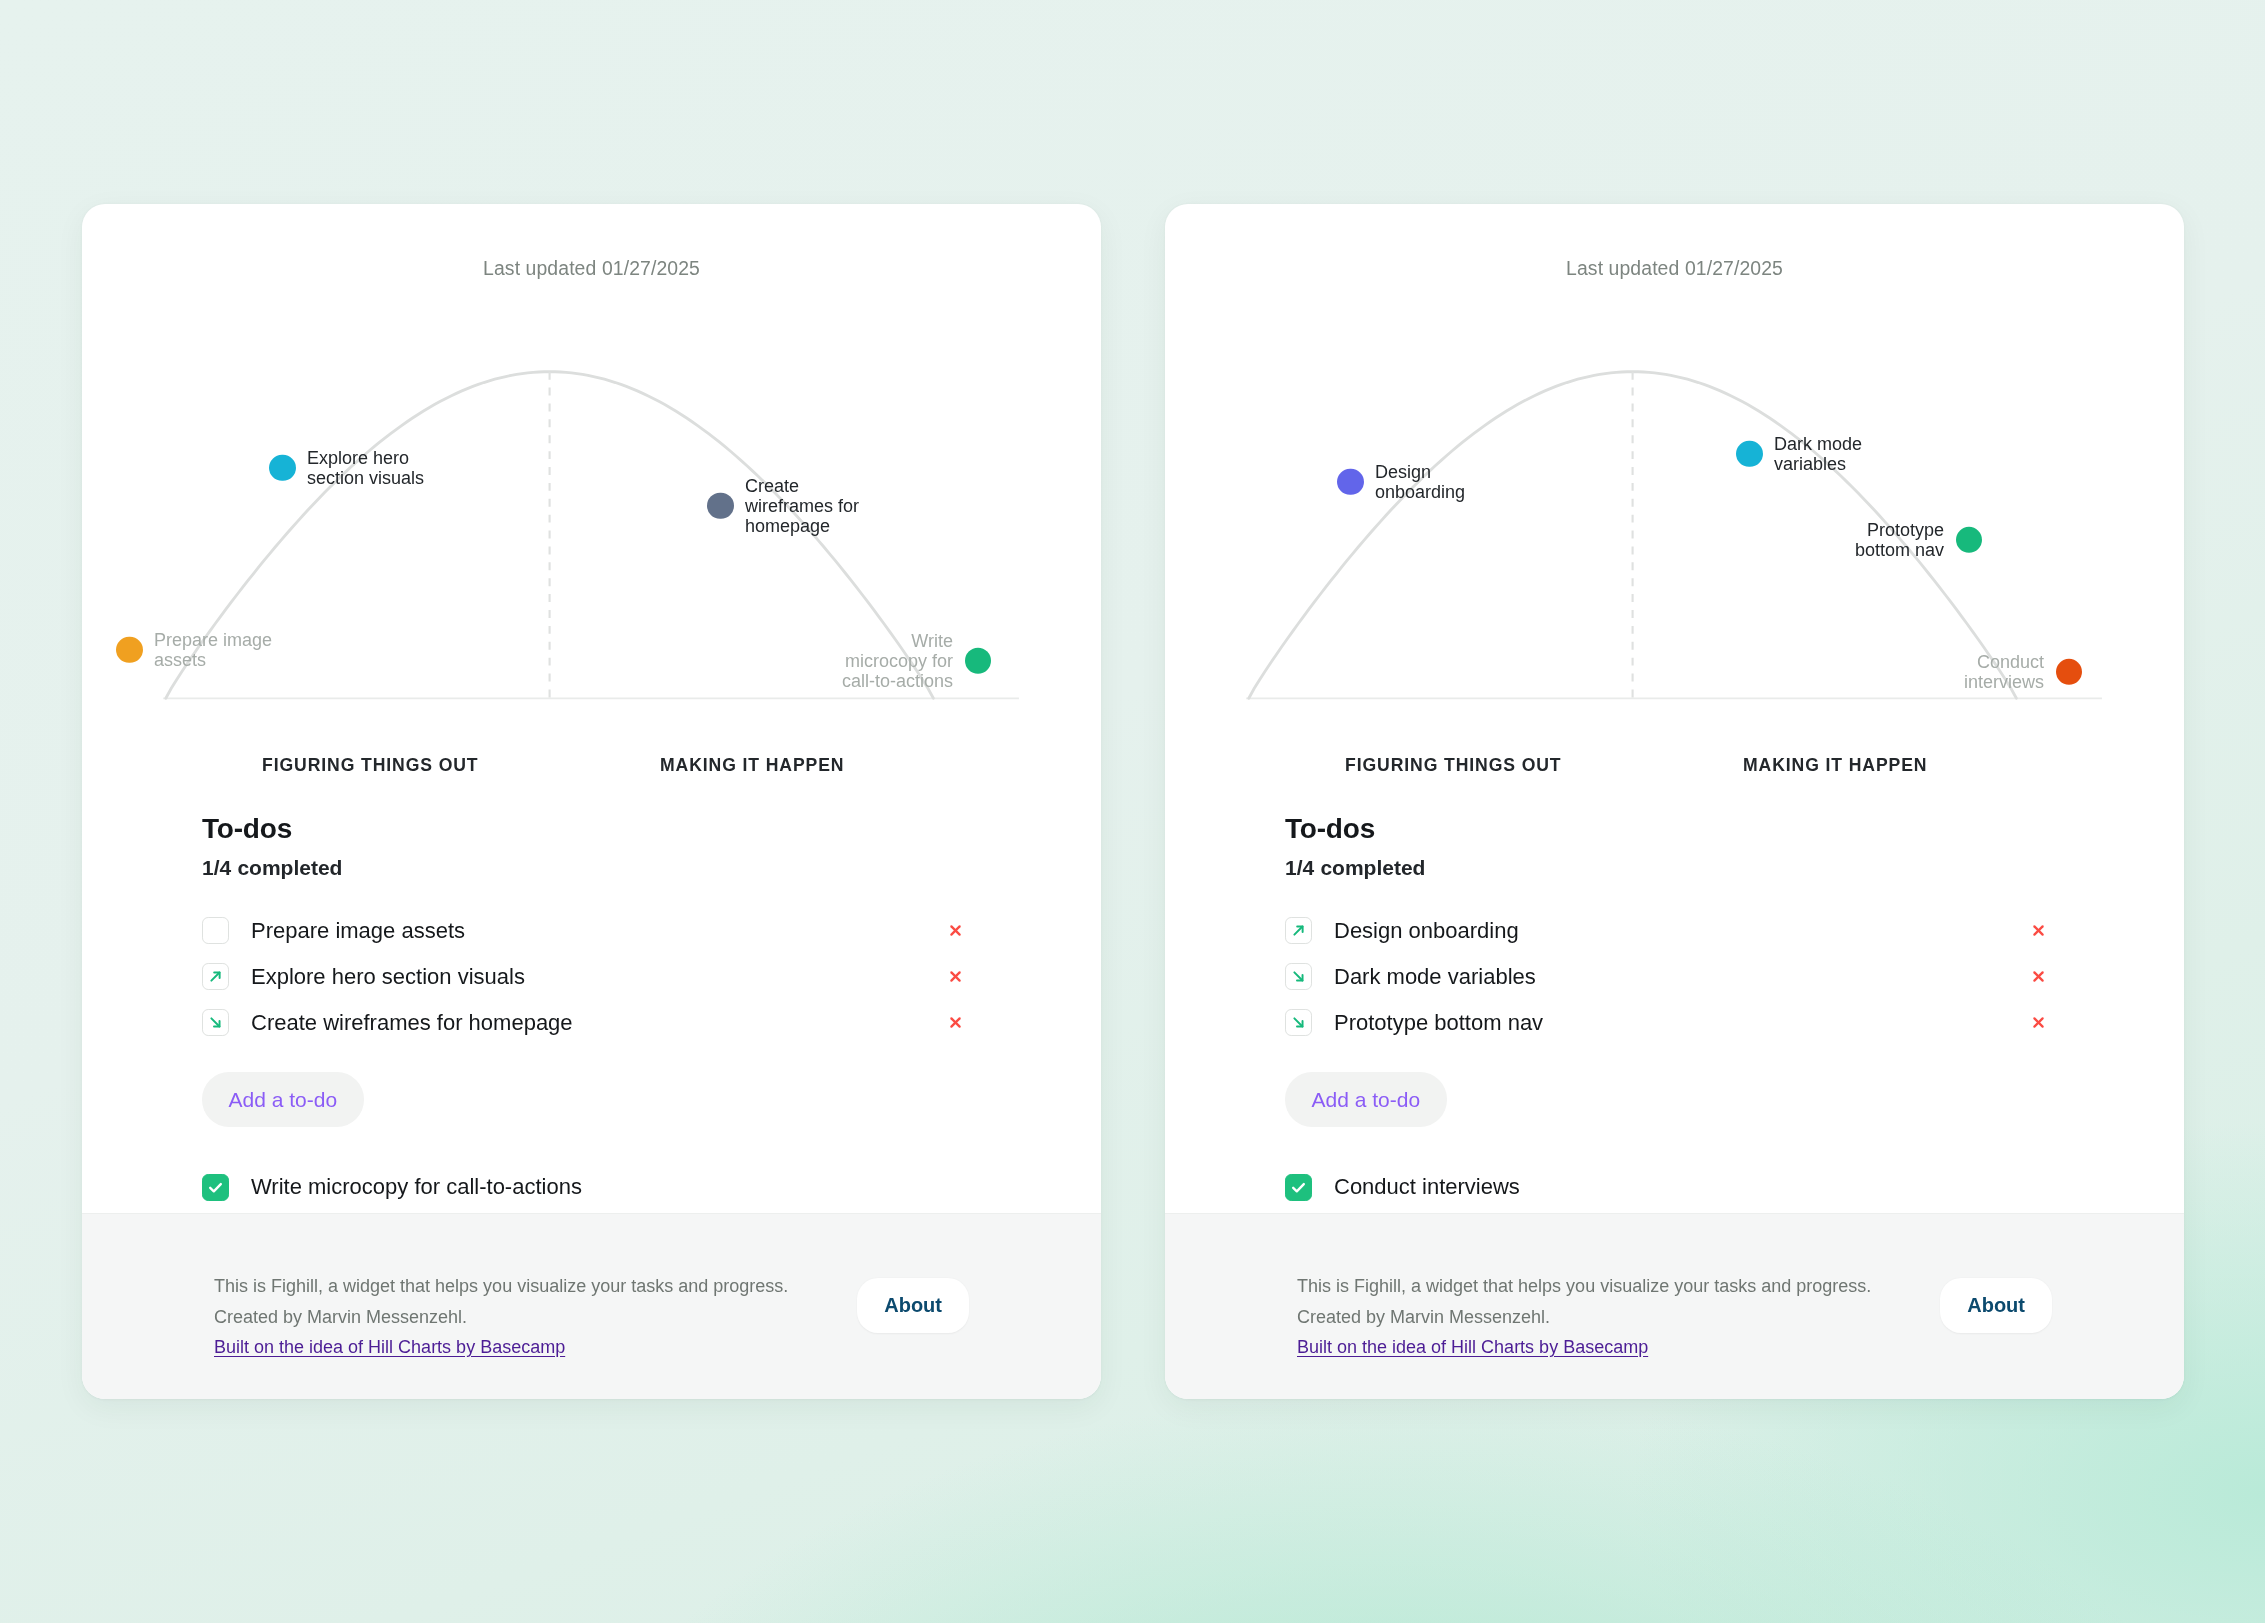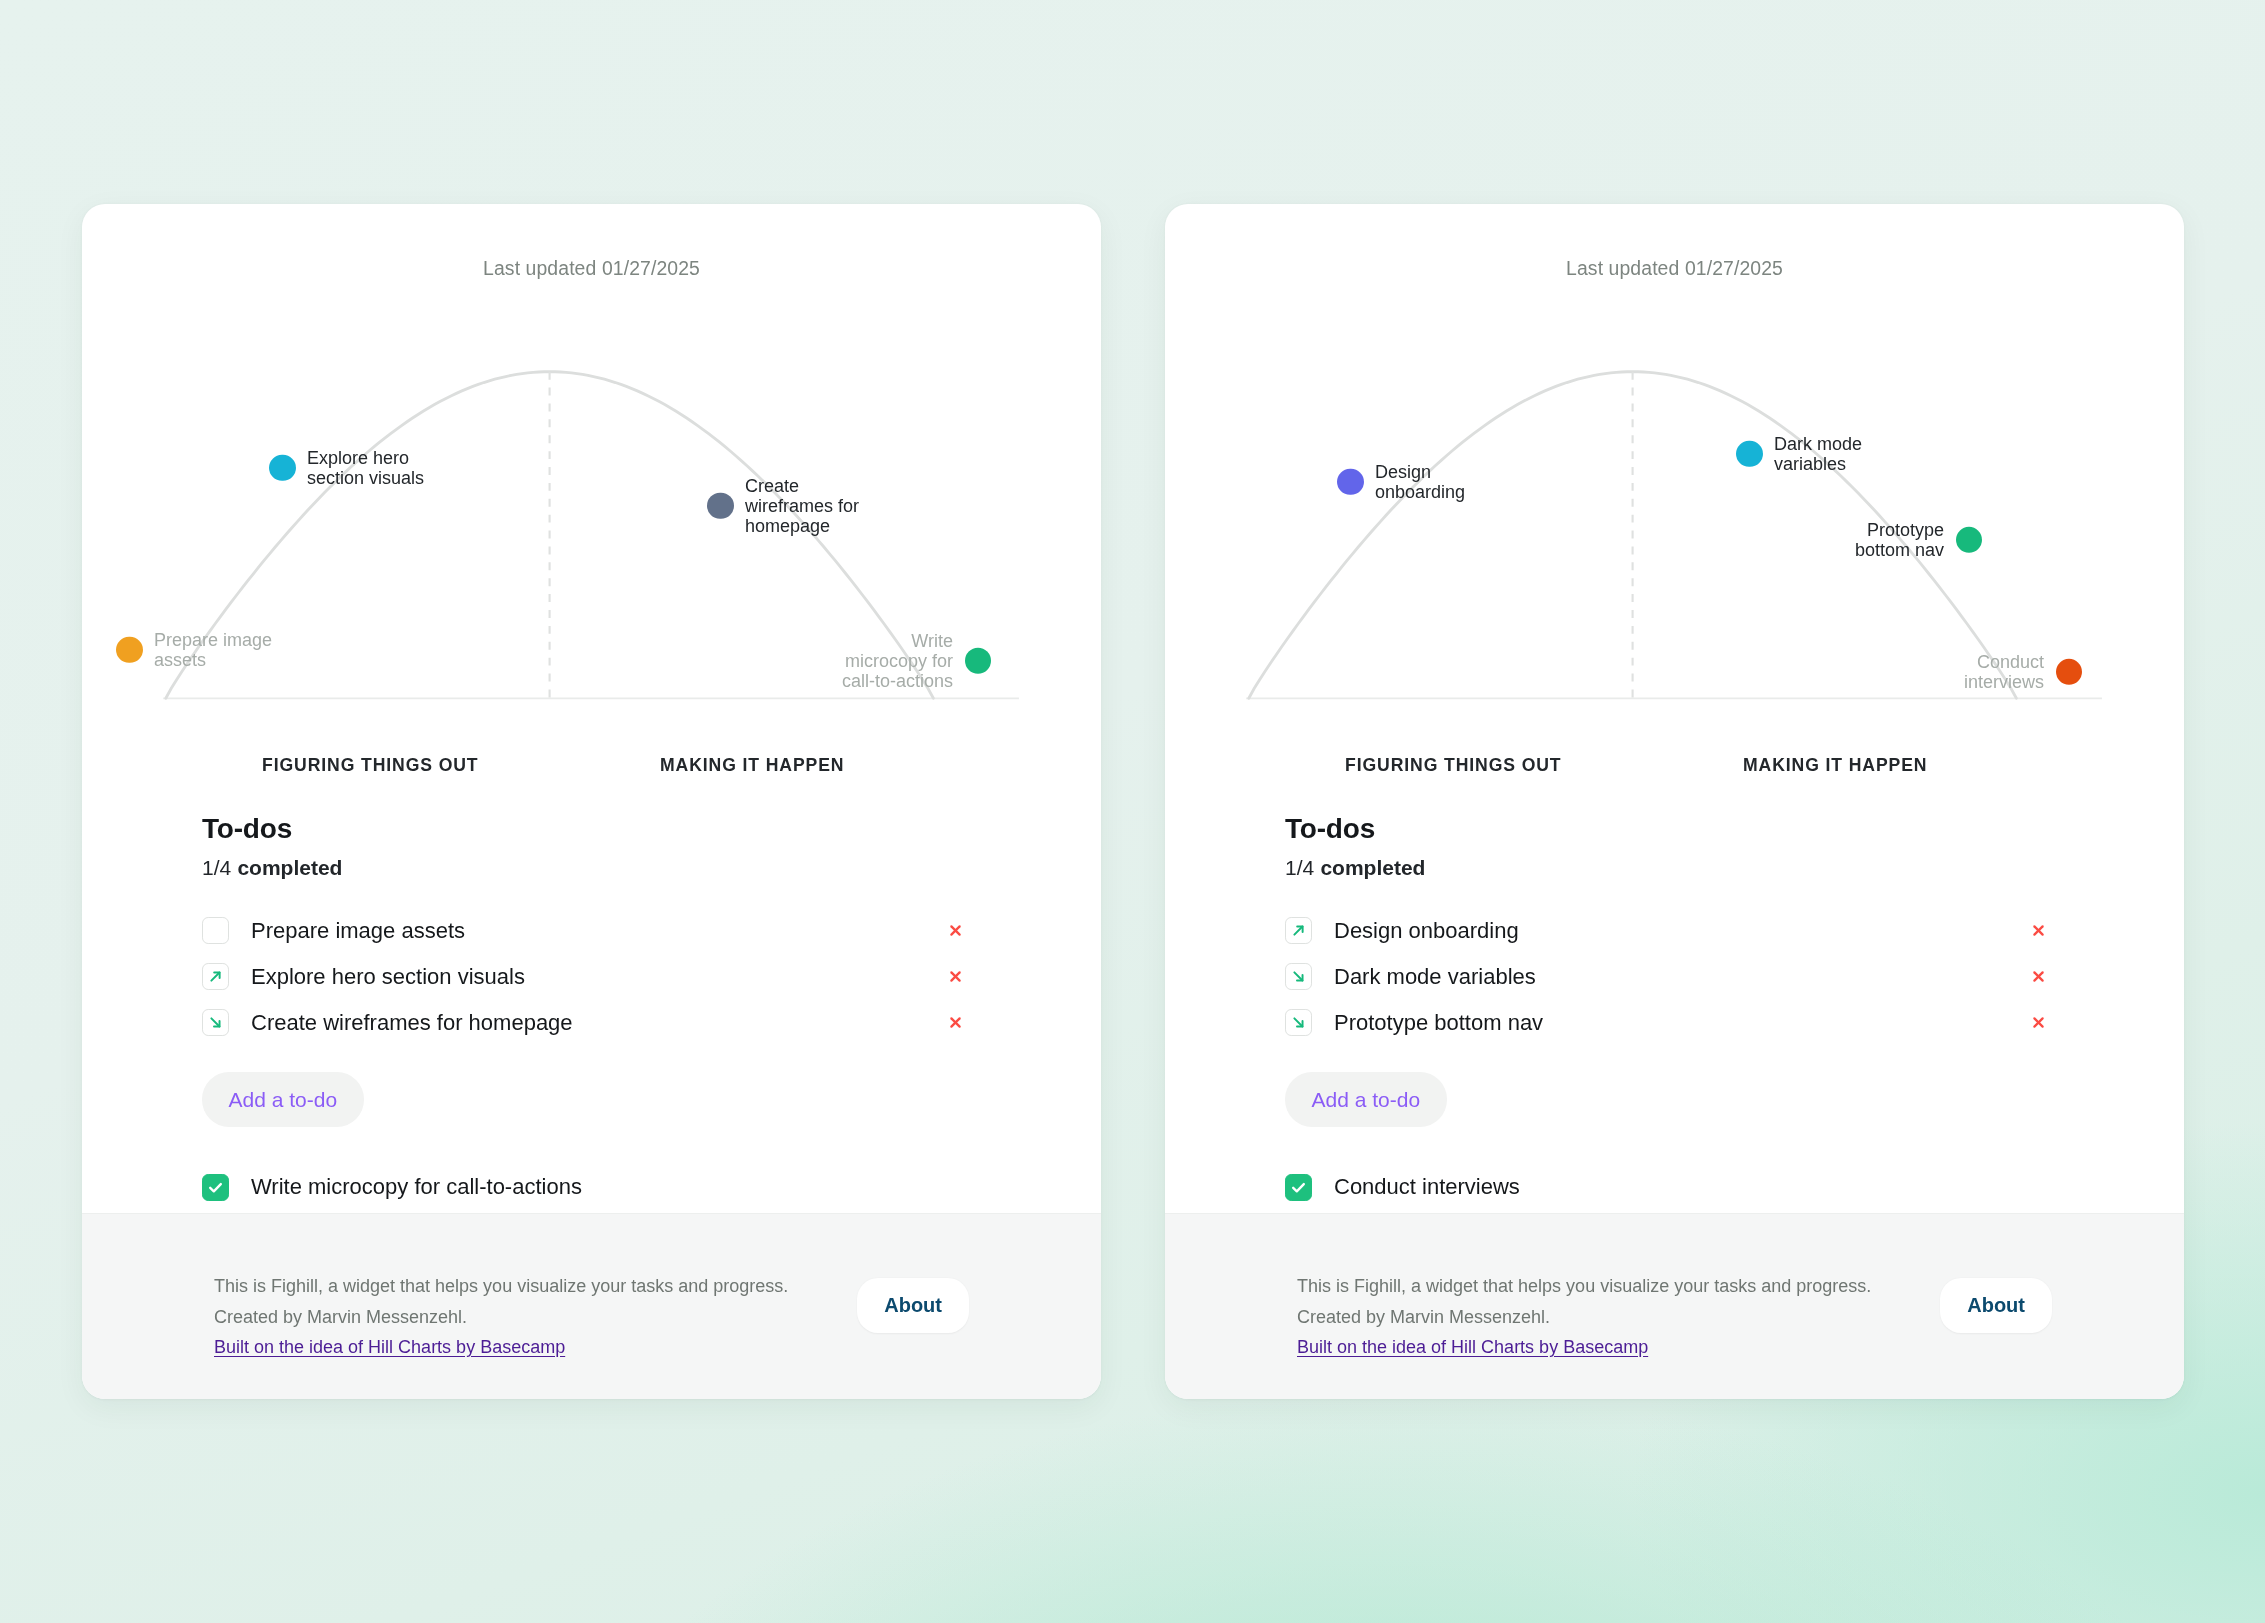--- a/index.html
+++ b/index.html
@@ -130,21 +130,21 @@
     font-size: 28px;
     font-weight: 700;
     color: #15181b;
     letter-spacing: -0.2px;
   }
   .todos-progress {
     margin-top: 10.6px;
     font-size: 21px;
     color: #22262a;
   }
-  .todos-progress b { font-weight: 400; }
+  .todos-progress b { font-weight: 700; }
   .todos-progress span { font-weight: 700; margin-left: 6.2px; }
 
   .todo-list { margin-top: 28px; }
 
   .todo-row {
     display: flex;
     align-items: center;
     height: 46px;
     padding-left: 0;
   }

